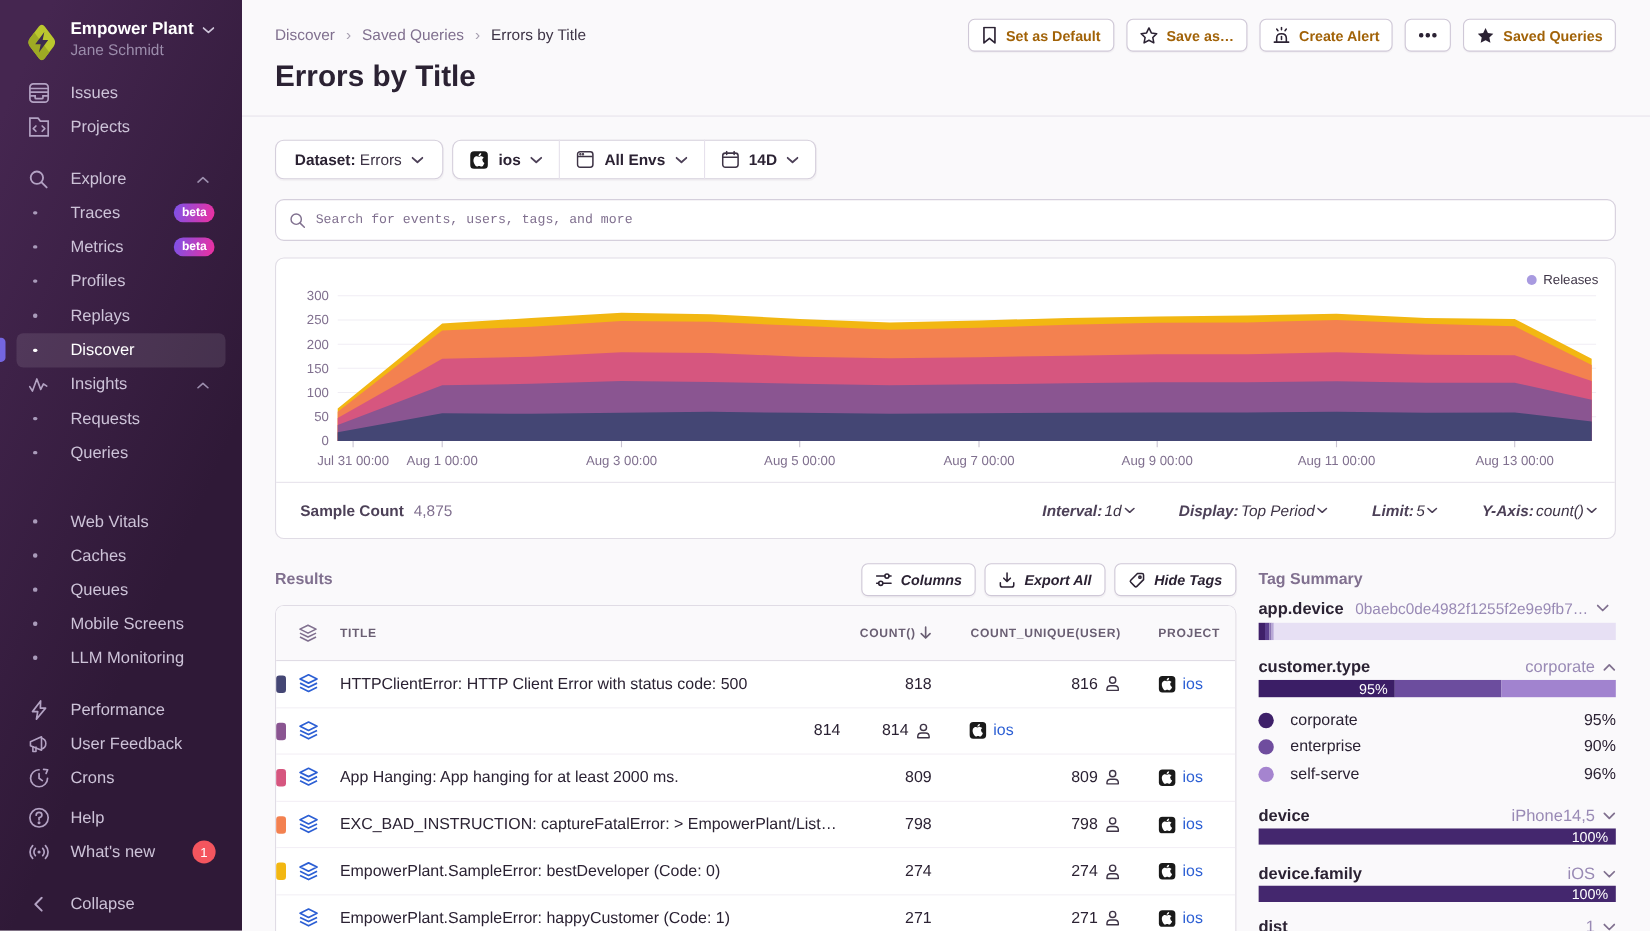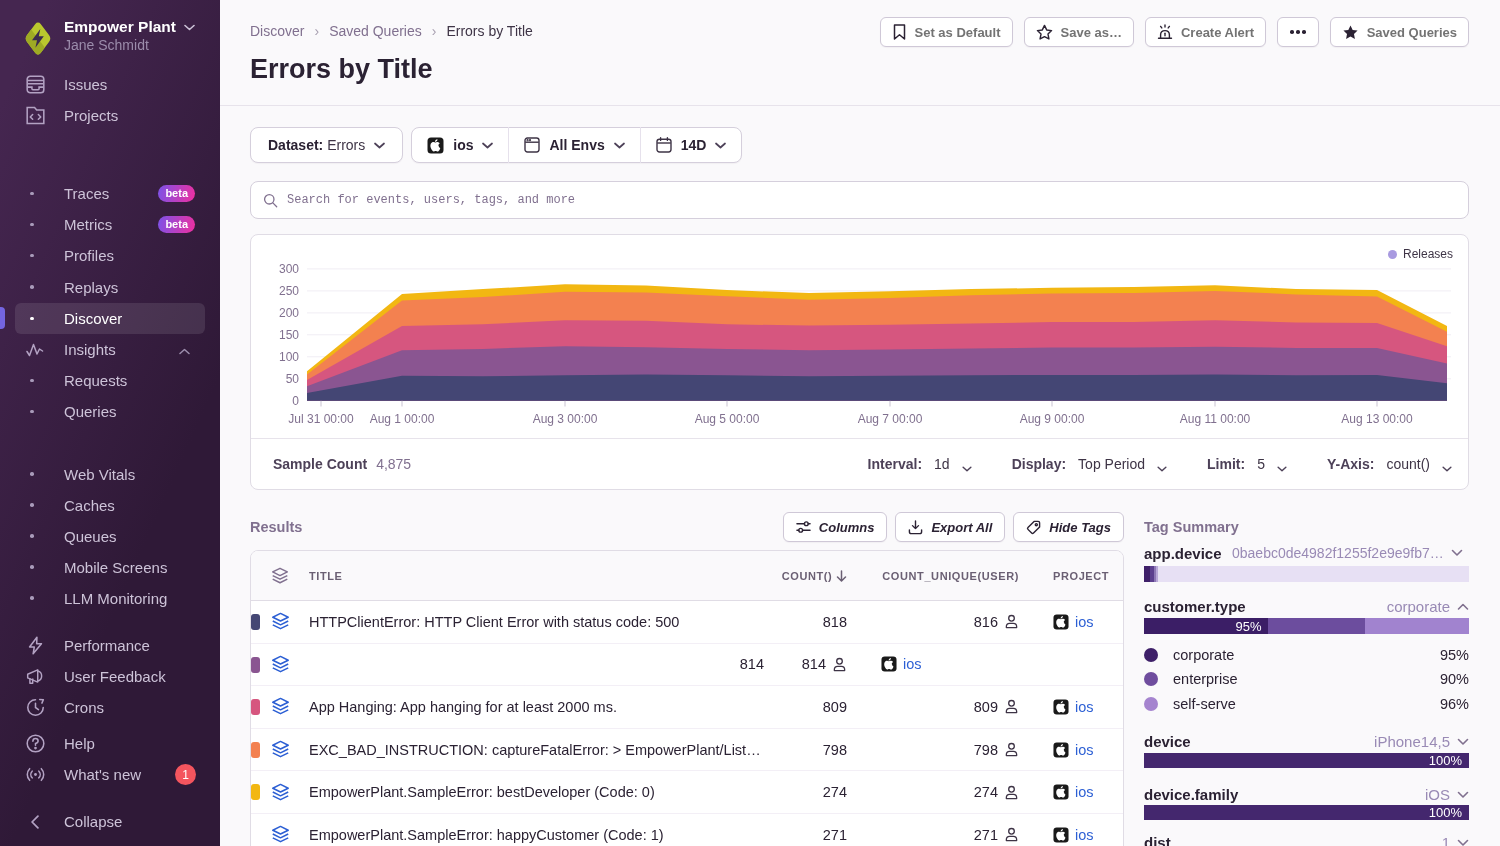--- a/index.html
+++ b/index.html
@@ -21,38 +21,38 @@
   font-size:12px; display:flex; align-items:center; justify-content:center; }
 
 #main { position:absolute; left:220px; top:0; width:1280px; height:846px; }
 #hdr-border { position:absolute; left:0; top:105px; width:1280px; height:1px; background:#e7e3eb; }
 #crumbs { position:absolute; left:30px; top:23px; font-size:14px; color:#80708f; display:flex; gap:10px; align-items:center; }
 #crumbs .cur { color:#3e3446; }
 #crumbs .sep { color:#a79fb0; }
 #title { position:absolute; left:30px; top:54px; font-size:27px; font-weight:bold; color:#2b2233; }
 #actions { position:absolute; right:31px; top:17px; display:flex; gap:11px; }
 .btn { height:30px; background:#fff; border:1px solid #cfc8d7; border-radius:6px; display:flex; align-items:center;
-  padding:0 11px; gap:8px; font-size:13px; font-weight:bold; color:#737373; box-shadow:0 1px 1px rgba(40,30,60,0.04); }
+  padding:0 11px; gap:8px; font-size:13px; font-weight:bold; color:#a16207; box-shadow:0 1px 1px rgba(40,30,60,0.04); }
 
 #filters { position:absolute; left:30px; top:127px; display:flex; gap:8px; }
 .fbtn { height:36px; background:#fff; border:1px solid #d5cfdc; border-radius:8px; display:flex; align-items:center; font-size:14px; color:#3e3446; box-shadow:0 1px 1px rgba(40,30,60,0.04); }
 .fseg { display:flex; align-items:center; gap:9px; padding:0 15px; }
 .fsep { width:1px; height:36px; background:#e6e1ec; }
 .bld { font-weight:bold; color:#2b2233; }
 
 #search { position:absolute; left:30px; top:181px; width:1219px; height:38px; background:#fff; border:1px solid #d5cfdc; border-radius:8px;
   display:flex; align-items:center; padding:0 12px; gap:9px; }
 #search .ph { font-family:"Liberation Mono",monospace; font-size:12px; color:#80708f; }
 
 #chartpanel { position:absolute; left:30px; top:234px; width:1219px; height:256px; background:#fff; border:1px solid #e0dce5; border-radius:8px; }
 #legend { position:absolute; right:15px; top:12px; display:flex; align-items:center; gap:6px; font-size:12px; color:#3e3446; }
 #legend i { width:9px; height:9px; border-radius:50%; background:#a89ae0; }
 #chartfooter { position:absolute; left:0; right:0; top:203px; bottom:0; border-top:1px solid #e7e3eb; display:flex; align-items:center; padding:0 16px 0 22px; font-size:14px; color:#3e3446; }
 #chartfooter .lab { font-weight:bold; color:#4d4158; }
-#chartfooter .grp { display:flex; align-items:flex-end; gap:12px; }
+#chartfooter .grp { display:flex; align-items:center; gap:2px;font-style:italic; }
 
 #results-label { position:absolute; left:30px; top:519px; font-size:14.5px; font-weight:bold; color:#80708f; }
 #rbtns { position:absolute; left:30px; top:512px; width:874px; display:flex; justify-content:flex-end; gap:8px; }
 .rbtn { height:30px; background:#fff; border:1px solid #cfc8d7; border-radius:6px; display:flex; align-items:center; padding:0 12px; gap:8px; font-size:13px; font-weight:bold; color:#2b2233; box-shadow:0 1px 1px rgba(40,30,60,0.04);font-style:italic; }
 
 #table { position:absolute; left:30px; top:550px; width:874px; height:300px; background:#fff; border:1px solid #e0dce5; border-radius:8px 8px 0 0; overflow:hidden; }
 .thead { height:50px; background:#faf9fb; border-bottom:1px solid #e0dce5; display:grid; grid-template-columns:58px 455px 83px 172px 104px; align-items:center;
   font-size:11px; font-weight:bold; letter-spacing:0.6px; color:#6a5f73; }
 .trow { height:42.6px; display:grid; grid-template-columns:58px 455px 83px 172px 104px; align-items:center; border-bottom:1px solid #f3eff6; position:relative; font-size:14.5px; color:#2b2233; }
 .trow .swatch { position:absolute; left:0; top:13px; width:8.5px; height:16px; border-radius:3px; }
@@ -99,20 +99,29 @@
           <path d="M1.2 10.2 H5 V11.6 Q5 12.4 5.8 12.4 L10.2 12.4 Q11 12.4 11 11.6 V10.2 H14.8"></path>
         </svg>
       </span>Issues</div>
   <div class="sitem" style="top:100px"><span class="ic">
         <svg width="19" height="19" viewBox="0 0 16 16" fill="none" stroke="#b3a2c3" stroke-width="1.3">
           <path d="M1 14.8 V1.2 H7.2 L9 3.4 H15 V14.8 Z"></path>
           <path d="M5.6 7.2 L3.6 9.2 L5.6 11.2 M10.4 7.2 L12.4 9.2 L10.4 11.2" stroke-linecap="round" stroke-linejoin="round"></path>
         </svg>
       </span>Projects</div>
 
+  <div class="sitem" style="top:147px"><span class="ic">
+        <svg width="18" height="18" viewBox="0 0 16 16" fill="none" stroke="#b3a2c3" stroke-width="1.5">
+          <circle cx="6.7" cy="6.7" r="5"></circle>
+          <path d="M10.5 10.5 L14.6 14.6" stroke-linecap="round"></path>
+        </svg>
+      </span>Explore
+    <span class="chev-r"><svg width="11" height="7" viewBox="0 0 11 7">
+          <path d="M1 5.5 L5.5 1.5 L10 5.5" fill="none" stroke="#9d8fae" stroke-width="1.5" stroke-linecap="round" stroke-linejoin="round"></path>
+        </svg></span></div>
   <div class="sitem" style="top:178px"><span class="blt">
         <i></i>
       </span>Traces<span class="pill">beta</span></div>
   <div class="sitem" style="top:209px"><span class="blt">
         <i></i>
       </span>Metrics<span class="pill">beta</span></div>
   <div class="sitem" style="top:240px"><span class="blt">
         <i></i>
       </span>Profiles</div>
   <div class="sitem" style="top:271.5px"><span class="blt">

